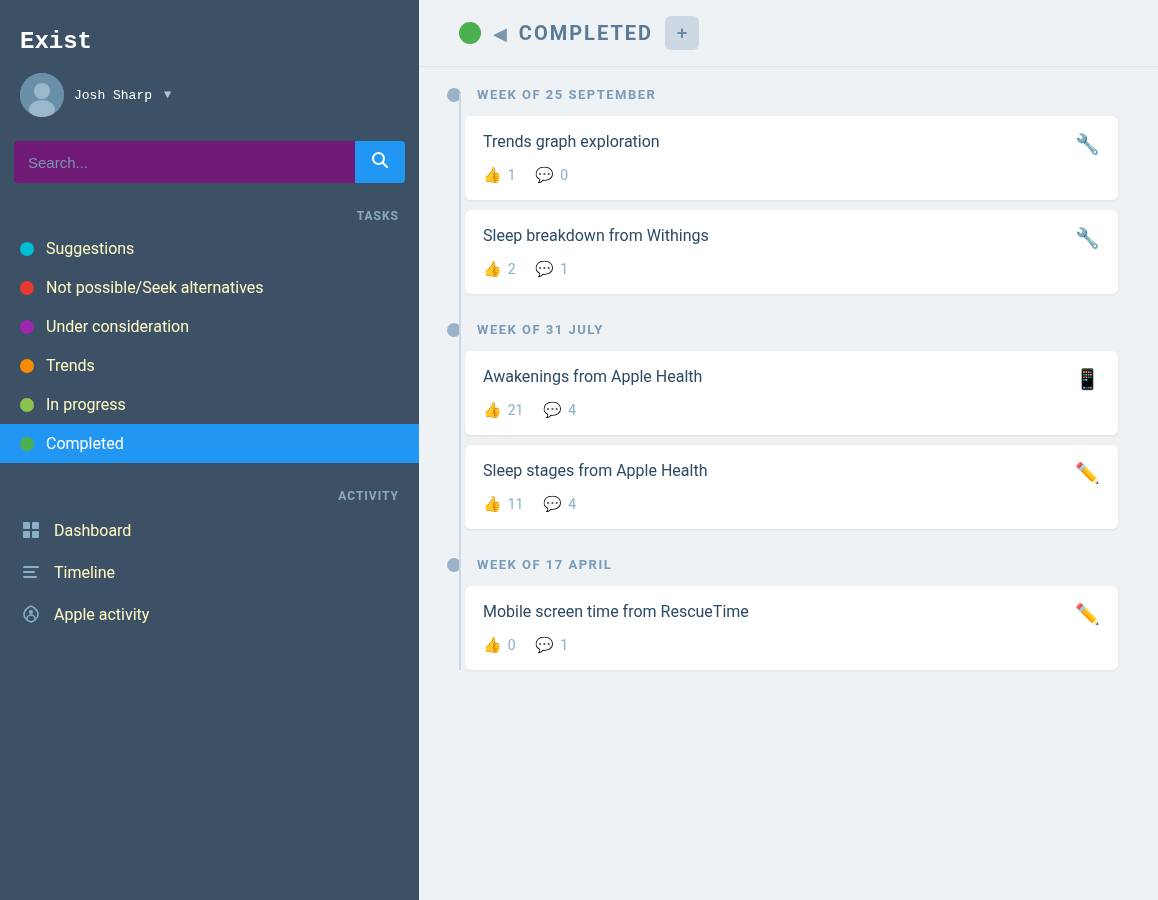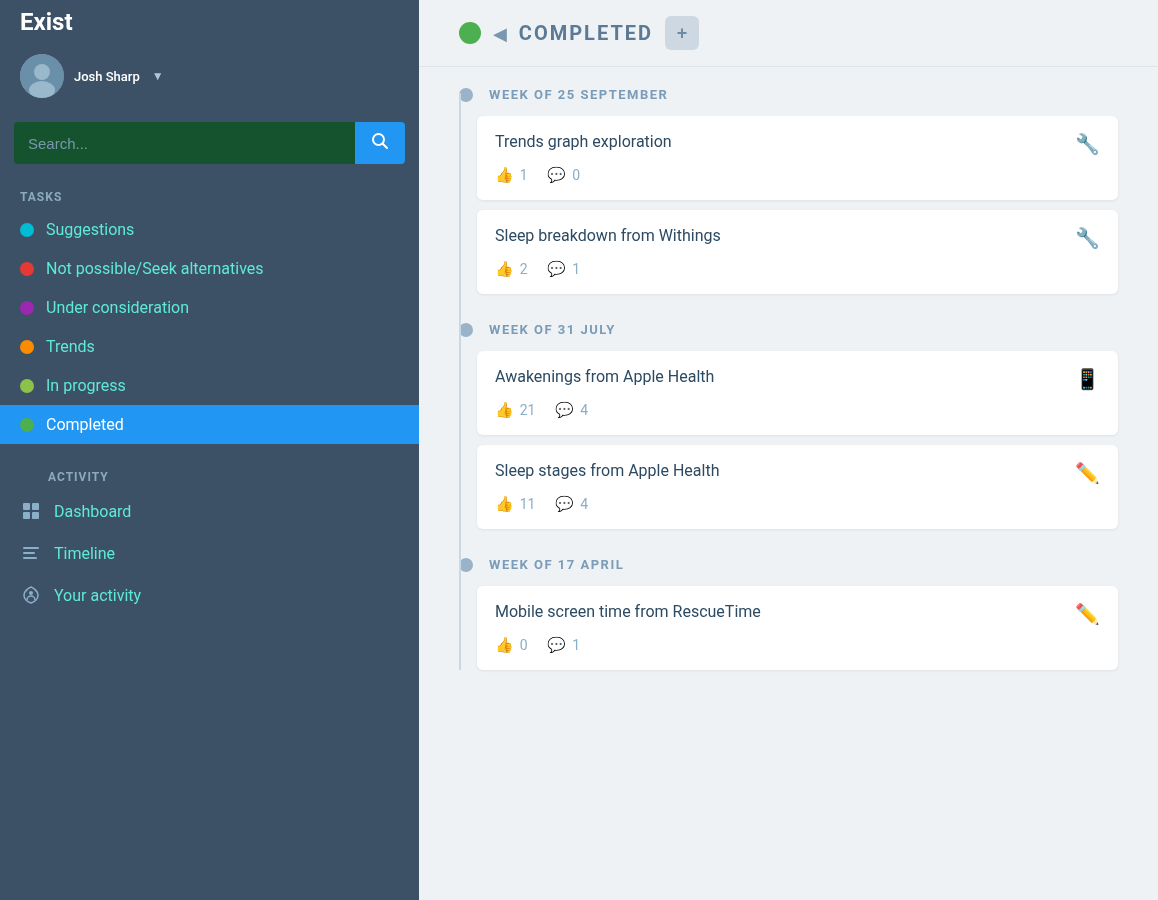--- a/index.html
+++ b/index.html
@@ -7,21 +7,22 @@
 
     
     .sidebar {
       width: 419px;
       background: #3d5166;
       display: flex;
       flex-direction: column;
       flex-shrink: 0;
     }
     .sidebar-header {
-      padding: 8px 20px 14px;
+      padding: 28px 20px 14px;
+      font-family: Liberation Mono, monospace;
     }
     .app-title {
       color: #ffffff;
       font-size: 24px;
       font-weight: 700;
       margin-bottom: 18px;
     }
     .user-row {
       display: flex;
       align-items: center;
@@ -54,21 +55,21 @@
       font-size: 12px;
       margin-left: 2px;
     }
     .search-row {
       padding: 10px 14px 16px;
       display: flex;
       gap: 0;
     }
     .search-input {
       flex: 1;
-      background: #14532d;
+      background: #701a75;
       border: none;
       color: #aac0d0;
       padding: 10px 14px;
       font-size: 15px;
       border-radius: 4px 0 0 4px;
       outline: none;
     }
     .search-input::placeholder { color: #7a97af; }
     .search-btn {
       background: #2196f3;
@@ -78,28 +79,29 @@
       cursor: pointer;
       color: white;
       font-size: 16px;
     }
     .section-label {
       color: #8baabe;
       font-size: 12px;
       font-weight: 700;
       letter-spacing: 1px;
       padding: 10px 20px 6px;
+      text-align: right;
     }
     .nav-item {
       display: flex;
       align-items: center;
       gap: 12px;
       padding: 10px 20px;
       cursor: pointer;
-      color: #5eead4;
+      color: #fef9c3;
       font-size: 16px;
       border-radius: 0;
       transition: background 0.15s;
     }
     .nav-item.active {
       background: #2196f3;
       color: #ffffff;
     }
     .dot {
       width: 14px;
@@ -232,21 +234,21 @@
       align-items: center;
       gap: 6px;
       color: #8aafc8;
       font-size: 14px;
     }
     .meta-icon {
       font-size: 15px;
     }
     .week-sections-container {
       position: relative;
-      padding-left: 18px;
+      padding-left: 6px;
     }
     .week-sections-container::before {
       content: '';
       position: absolute;
       left: 0;
       top: 6px;
       bottom: 0;
       width: 2px;
       background: #c8d8e4;
     }
@@ -336,21 +338,21 @@
       <span>Timeline</span>
     </div>
     <div class="nav-item">
       <div class="nav-icon">
         <svg width="18" height="18" viewBox="0 0 18 18" fill="none">
           <path d="M9 1C9 1 2 4 2 9.5C2 13 5.5 16 9 17C12.5 16 16 13 16 9.5C16 4 9 1 9 1Z" stroke="#8aafc8" stroke-width="1.5" fill="none"></path>
           <circle cx="9" cy="7" r="2" fill="#8aafc8"></circle>
           <path d="M5 14C5 11.8 6.8 10 9 10C11.2 10 13 11.8 13 14" stroke="#8aafc8" stroke-width="1.5"></path>
         </svg>
       </div>
-      <span>Your activity</span>
+      <span>Apple activity</span>
     </div>
   </nav>
 </aside>
 
 <main class="main">
   <div class="main-header">
     <div class="header-dot"></div>
     <span class="header-arrow">◀</span>
     <span class="header-title">COMPLETED</span>
     <button class="header-add-btn">+</button>

